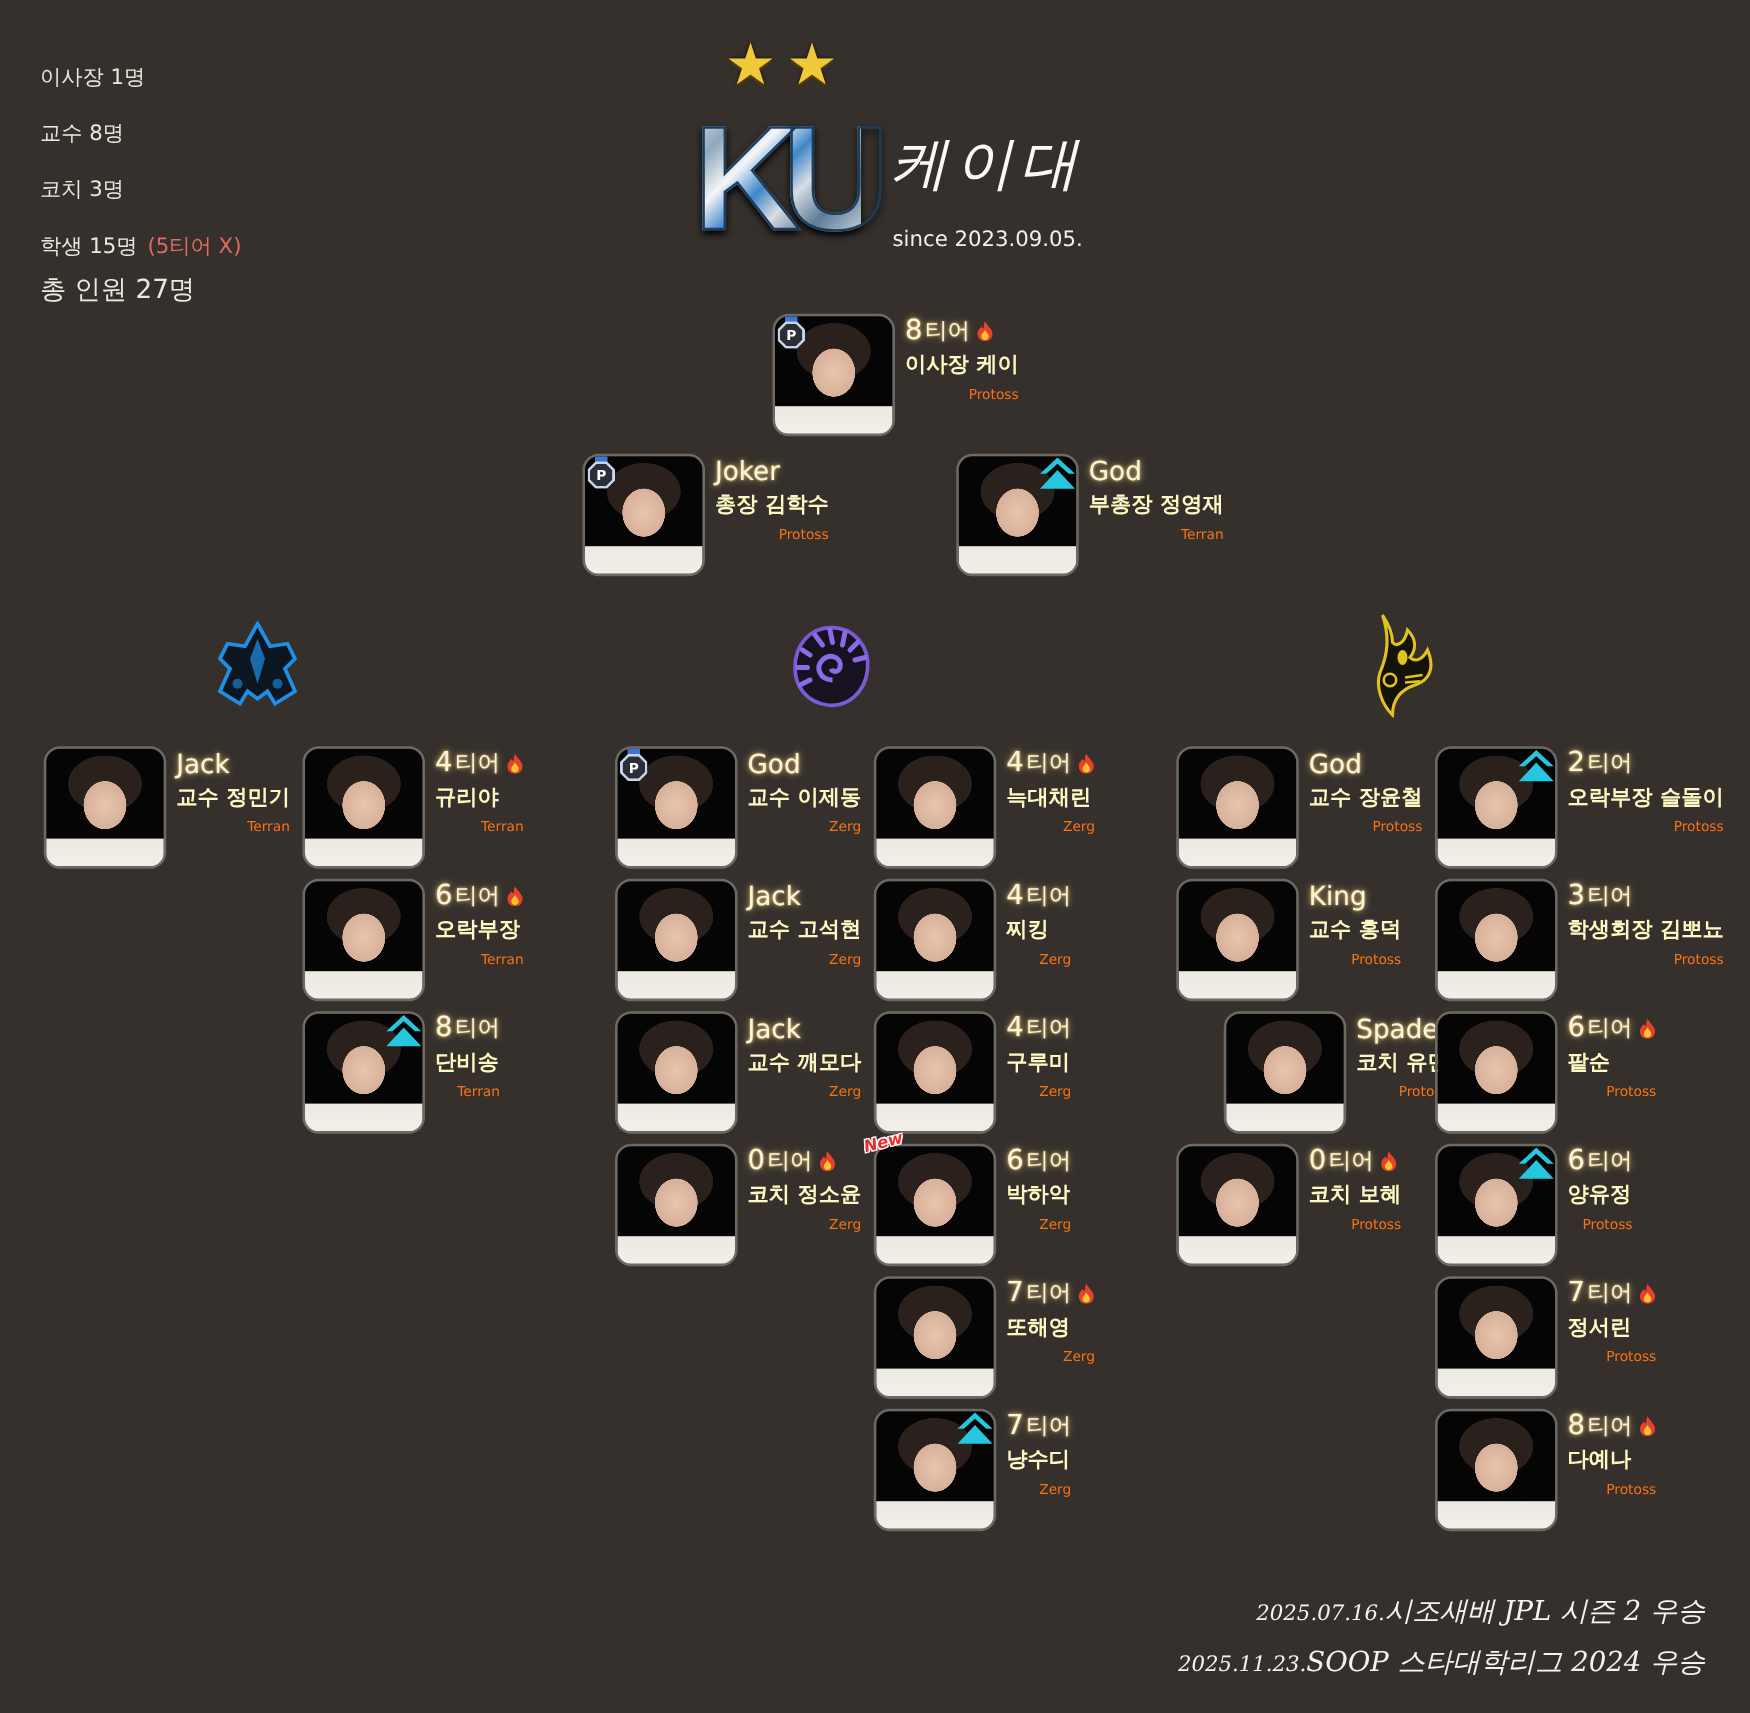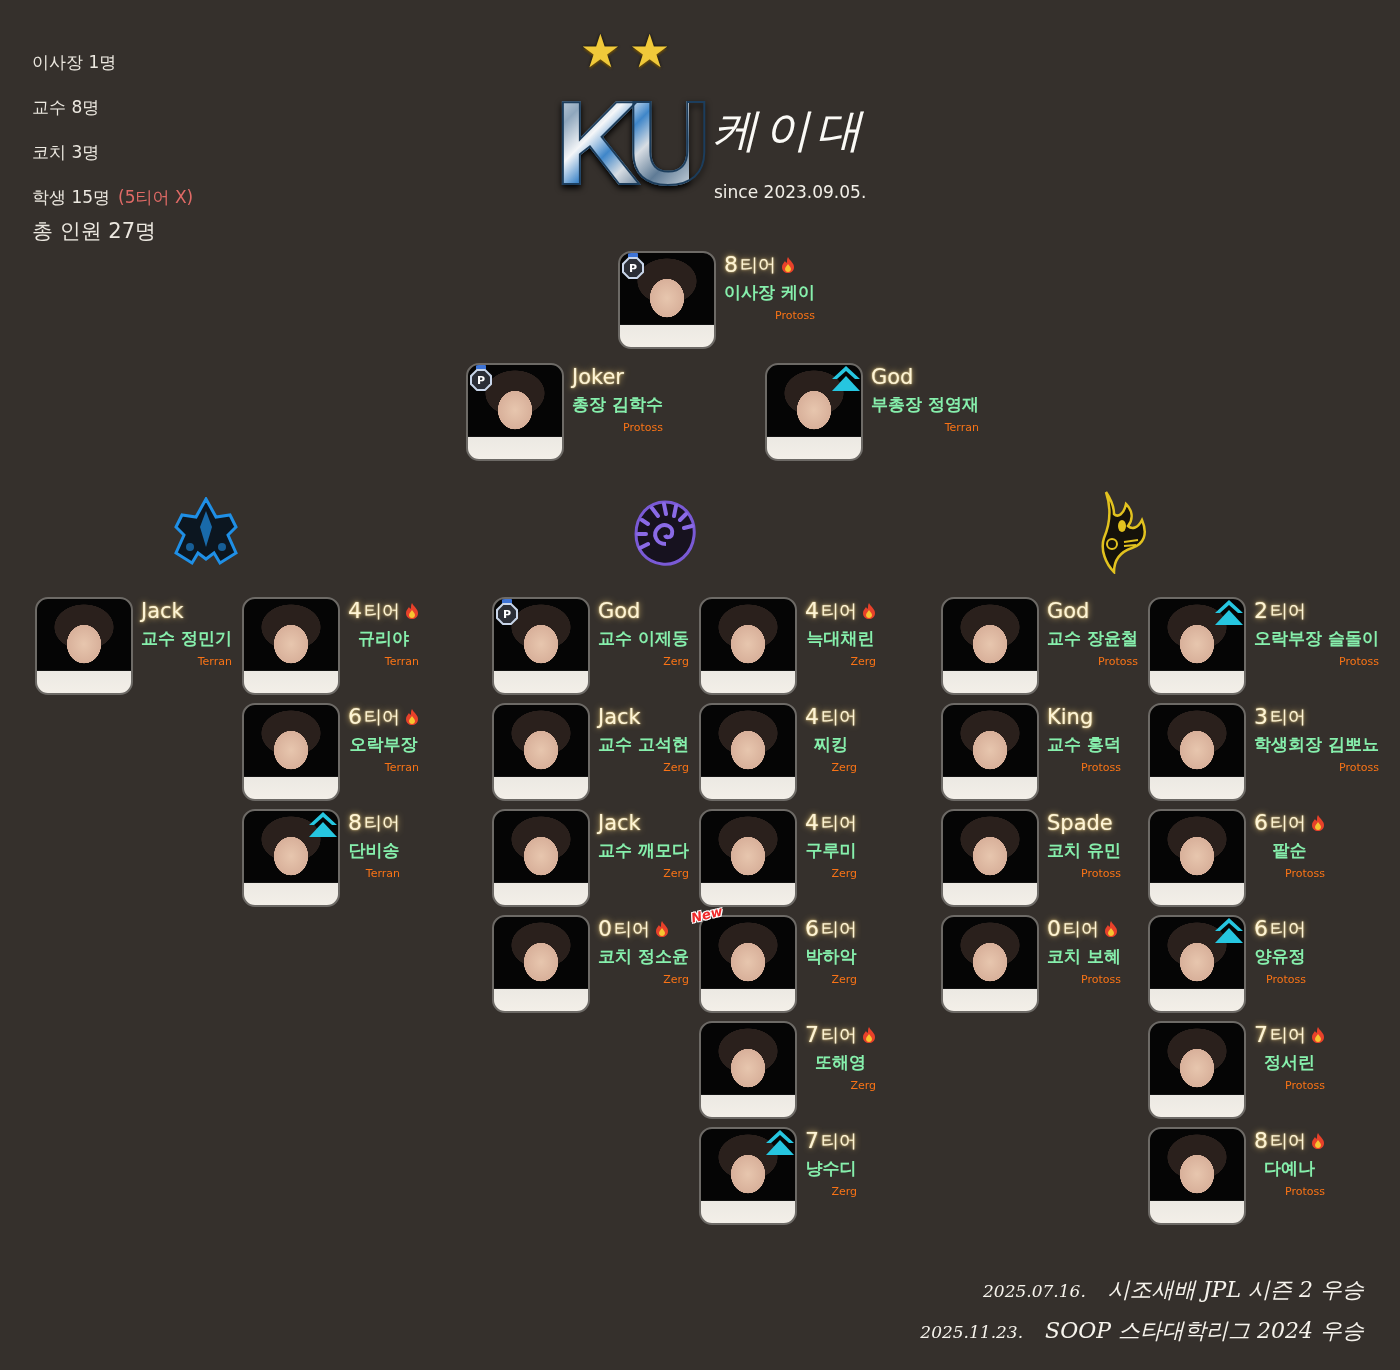--- a/index.html
+++ b/index.html
@@ -60,26 +60,26 @@
   }
   .info { position:absolute; left:106px; top:0; white-space:nowrap; }
   .label {
     font-size:21px; line-height:28px; color:#fdf4d6; font-weight:500;
     text-shadow:0 0 6px rgba(245,210,120,.85), 0 0 2px rgba(255,230,160,.9);
     display:flex; align-items:center; gap:2px;
   }
   .label .tier-num { font-size:22px; }
   .label .tier-suffix { font-size:18px; }
   .fire { width:14px; height:16px; margin-left:3px; }
-  .name { font-size:17px; line-height:26px; color:#86efac; font-weight:bold; margin-top:0;text-align:center; }
+  .name { font-size:17px; line-height:26px; color:#fef9c3; font-weight:bold; margin-top:0; }
   .race { font-size:11px; line-height:22px; color:#f97316; margin-left:2px;text-align:right; }
 
   .achievements { position:absolute; right:36px; top:1270px; text-align:right; font-family:"DejaVu Serif",serif; font-style:italic; color:#f6f3ec; }
   .ach-row { font-size:22px; line-height:40px; }
-  .ach-date { font-size:17px; margin-right:22px; }
+  .ach-date { font-size:17px; }
 </style>
 </head>
 <body>
 
 <div class="summary">
   <span class="row">이사장 1명</span>
   <span class="row">교수 8명</span>
   <span class="row">코치 3명</span>
   <span class="row"><span>학생 15명</span><span class="warn">(5티어 X)</span></span>
   <span class="total">총 인원 27명</span>
@@ -365,21 +365,21 @@
 
 <div class="card" style="left:941px;top:703px">
   <div class="photo"></div>
   <div class="info">
     <div class="label">King</div>
     <div class="name">교수 홍덕</div>
     <div class="race">Protoss</div>
   </div>
 </div>
 
-<div class="card" style="left:941px;top:809px">
+<div class="card" style="left:979px;top:809px">
   <div class="photo"></div>
   <div class="info">
     <div class="label">Spade</div>
     <div class="name">코치 유민</div>
     <div class="race">Protoss</div>
   </div>
 </div>
 
 <div class="card" style="left:941px;top:915px">
   <div class="photo"></div>

